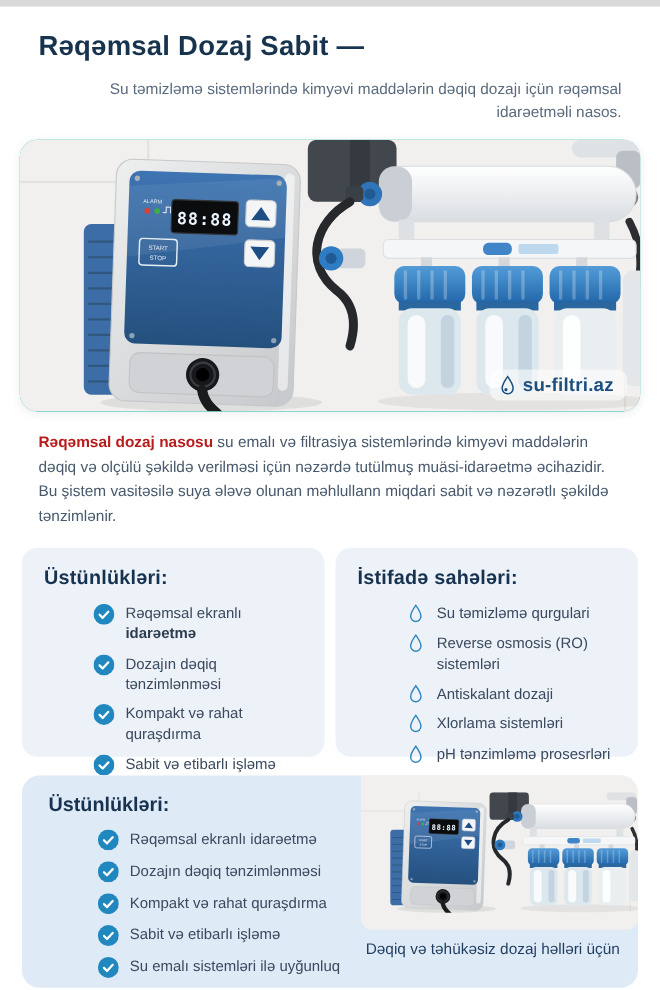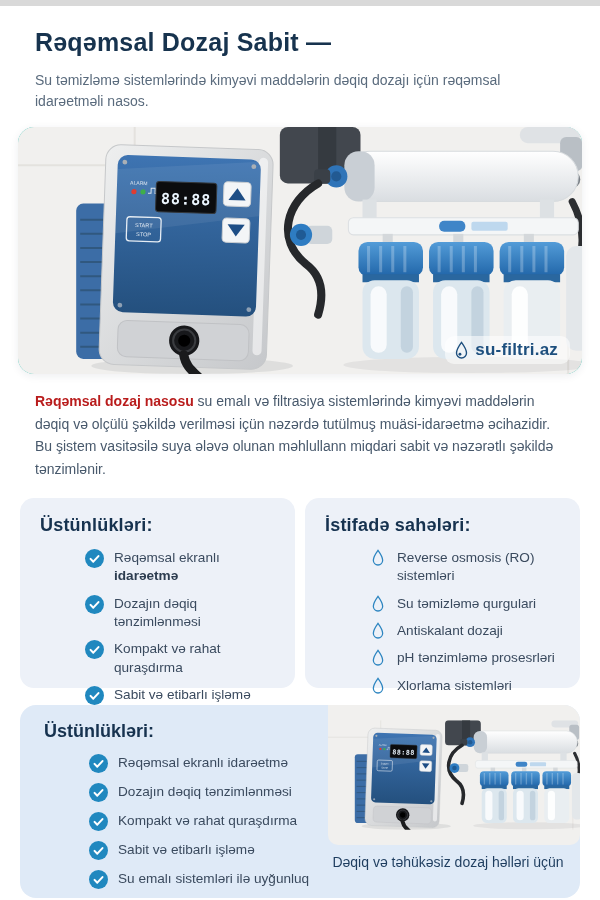--- a/index.html
+++ b/index.html
@@ -12,21 +12,21 @@
   .edge-top{height:6px;}
   .page-title{
     margin:22px 35px 0;font-size:25px;font-weight:700;color:#17334e;line-height:1.15;
     letter-spacing:.2px;
   }
   .page-subtitle{
     margin:6px 35px 0;font-size:19px;font-weight:700;color:#236088;line-height:1.2;
     white-space:pre-wrap;
   }
   .intro{
-    margin:13px 35px 0;font-size:14px;color:#5a6b7d;line-height:1.55;max-width:530px;
+    margin:13px 35px 0;font-size:14px;color:#5a6b7d;line-height:1.55;max-width:530px;text-align:right;
   }
   .hero{
     position:relative;margin:14px 18px 0;width:564px;height:247px;border-radius:16px;
     overflow:hidden;background:#14b8a6;box-shadow:0 2px 8px rgba(20,40,70,.08);text-align:right;
   }
   .hero svg.scene{display:block;width:100%;height:100%;}
   .watermark{
     position:absolute;right:12px;bottom:10px;display:flex;align-items:center;gap:6px;
     background:rgba(255,255,255,.55);border-radius:9px;padding:4px 12px 4px 9px;
   }
@@ -247,45 +247,45 @@
       </ul>
     </div>
 
     <div class="card">
       <h3>İstifadə sahələri:</h3>
       <ul class="feature-list">
         <li>
           <svg class="dp" viewBox="0 0 24 30">
               <path d="M12 2 C12 2 4 13 4 19 a8 8 0 0 0 16 0 C20 13 12 2 12 2 Z" fill="none" stroke="#2e86c1" stroke-width="2.2"></path>
             </svg>
+          <span>Su təmizləmə qurgulari</span>
+        </li>
+        <li>
+          <svg class="dp" viewBox="0 0 24 30">
+              <path d="M12 2 C12 2 4 13 4 19 a8 8 0 0 0 16 0 C20 13 12 2 12 2 Z" fill="none" stroke="#2e86c1" stroke-width="2.2"></path>
+            </svg>
           <span>Reverse osmosis (RO) sistemləri</span>
         </li>
         <li>
           <svg class="dp" viewBox="0 0 24 30">
               <path d="M12 2 C12 2 4 13 4 19 a8 8 0 0 0 16 0 C20 13 12 2 12 2 Z" fill="none" stroke="#2e86c1" stroke-width="2.2"></path>
             </svg>
-          <span>Su təmizləmə qurgulari</span>
-        </li>
-        <li>
-          <svg class="dp" viewBox="0 0 24 30">
-              <path d="M12 2 C12 2 4 13 4 19 a8 8 0 0 0 16 0 C20 13 12 2 12 2 Z" fill="none" stroke="#2e86c1" stroke-width="2.2"></path>
-            </svg>
           <span>Antiskalant dozaji</span>
         </li>
         <li>
           <svg class="dp" viewBox="0 0 24 30">
               <path d="M12 2 C12 2 4 13 4 19 a8 8 0 0 0 16 0 C20 13 12 2 12 2 Z" fill="none" stroke="#2e86c1" stroke-width="2.2"></path>
             </svg>
+          <span>Xlorlama sistemləri</span>
+        </li>
+        <li>
+          <svg class="dp" viewBox="0 0 24 30">
+              <path d="M12 2 C12 2 4 13 4 19 a8 8 0 0 0 16 0 C20 13 12 2 12 2 Z" fill="none" stroke="#2e86c1" stroke-width="2.2"></path>
+            </svg>
           <span>pH tənzimləmə prosesrləri</span>
-        </li>
-        <li>
-          <svg class="dp" viewBox="0 0 24 30">
-              <path d="M12 2 C12 2 4 13 4 19 a8 8 0 0 0 16 0 C20 13 12 2 12 2 Z" fill="none" stroke="#2e86c1" stroke-width="2.2"></path>
-            </svg>
-          <span>Xlorlama sistemləri</span>
         </li>
       </ul>
     </div>
   </div>
 
   <div class="bottom-card">
     <div class="bottom-left">
       <h3>Üstünlükləri:</h3>
       <ul class="feature-list">
         <li>

